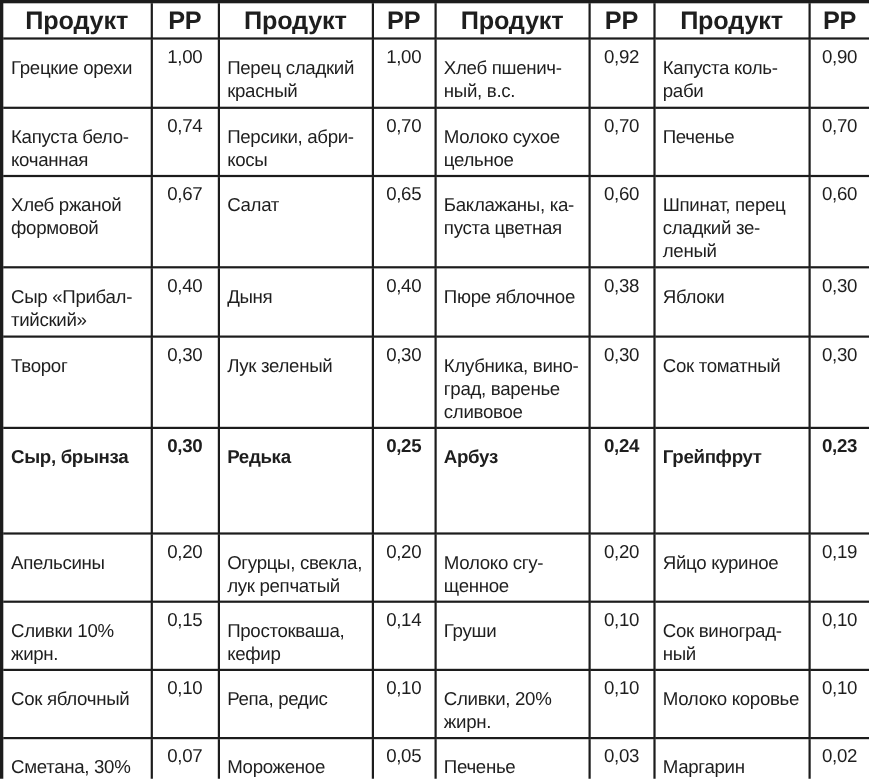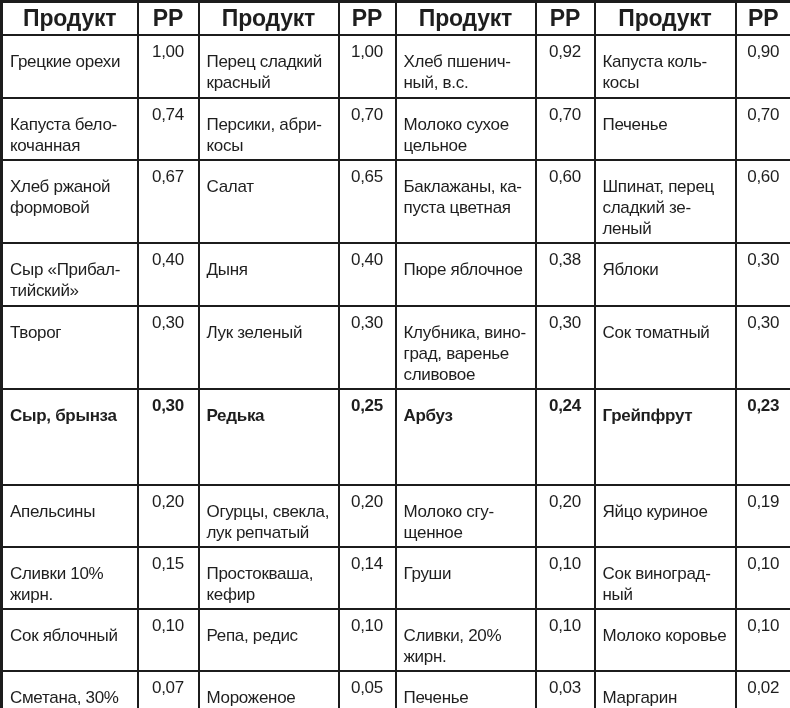--- a/index.html
+++ b/index.html
@@ -90,21 +90,21 @@
       <tr>
         <td class="product">Грецкие орехи</td>
         <td class="value">1,00</td>
         <td class="product">Перец сладкий
 красный</td>
         <td class="value">1,00</td>
         <td class="product">Хлеб пшенич-
 ный, в.с.</td>
         <td class="value">0,92</td>
         <td class="product">Капуста коль-
-косы</td>
+раби</td>
         <td class="value">0,90</td>
       </tr>
       <tr>
         <td class="product">Капуста бело-
 кочанная</td>
         <td class="value">0,74</td>
         <td class="product">Персики, абри-
 косы</td>
         <td class="value">0,70</td>
         <td class="product">Молоко сухое

